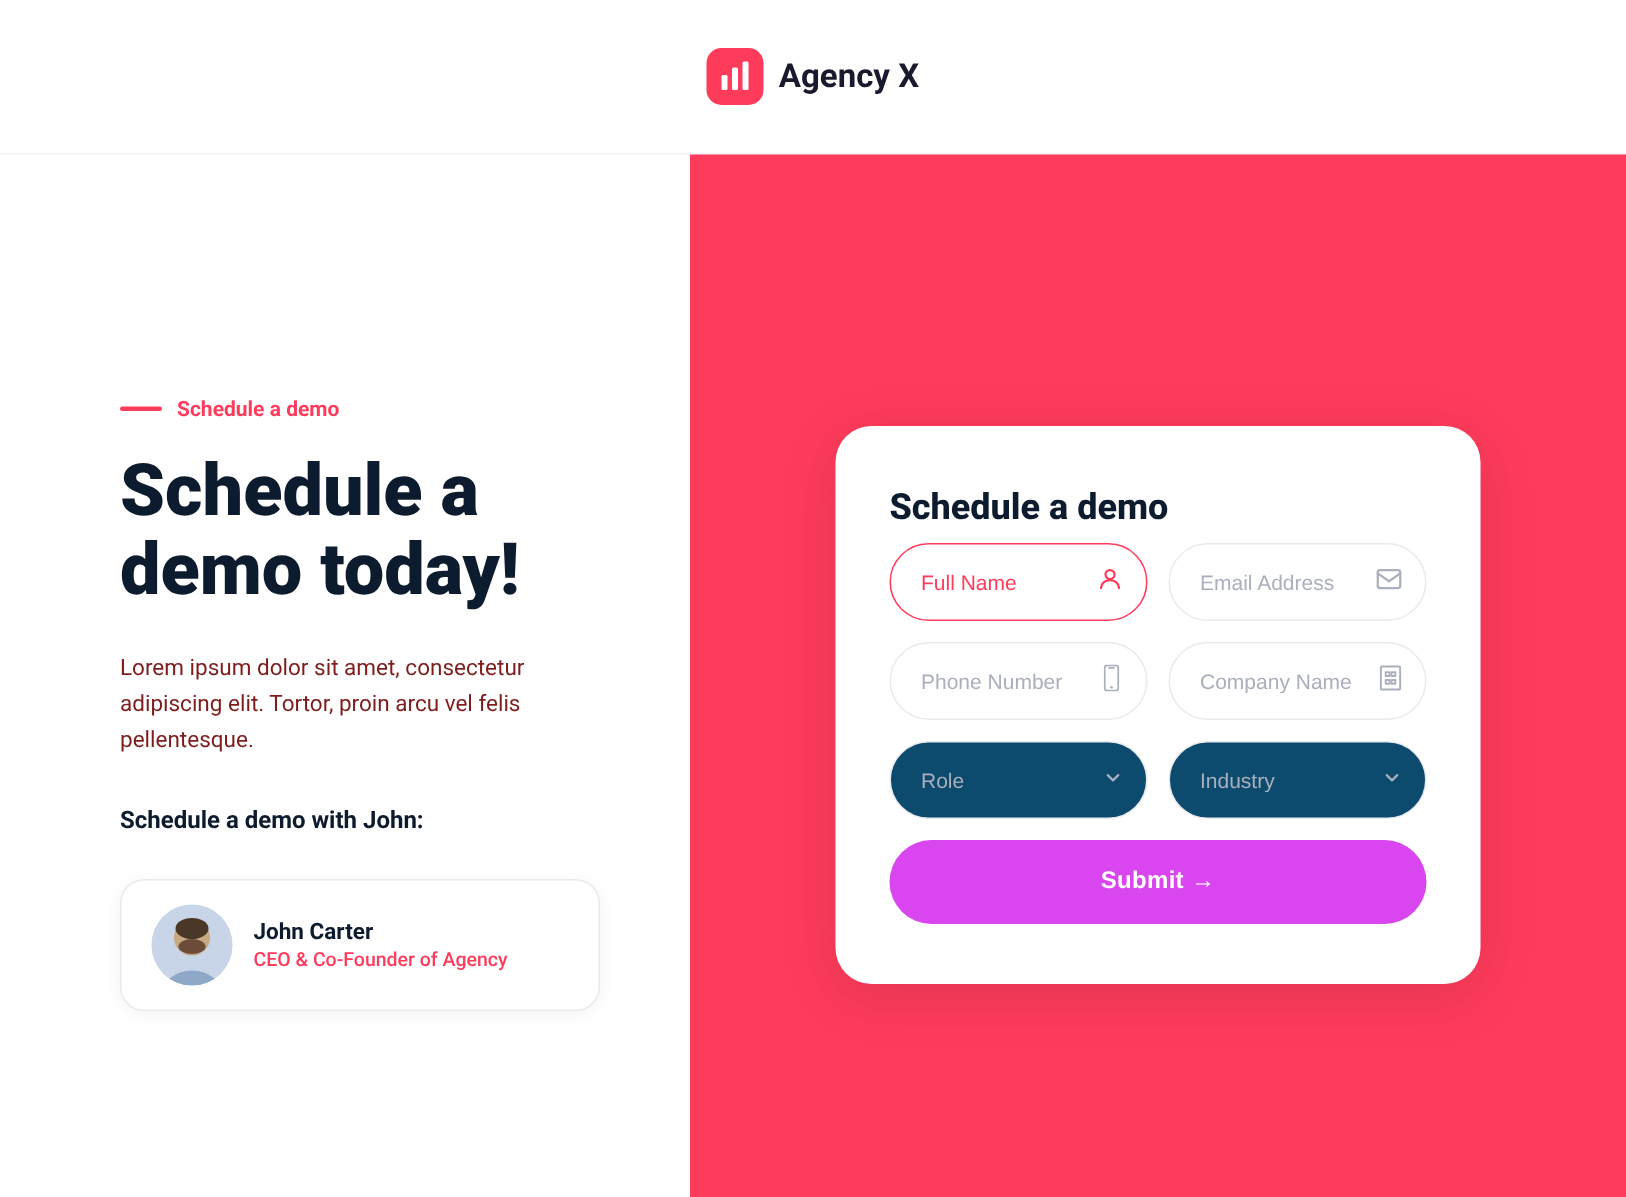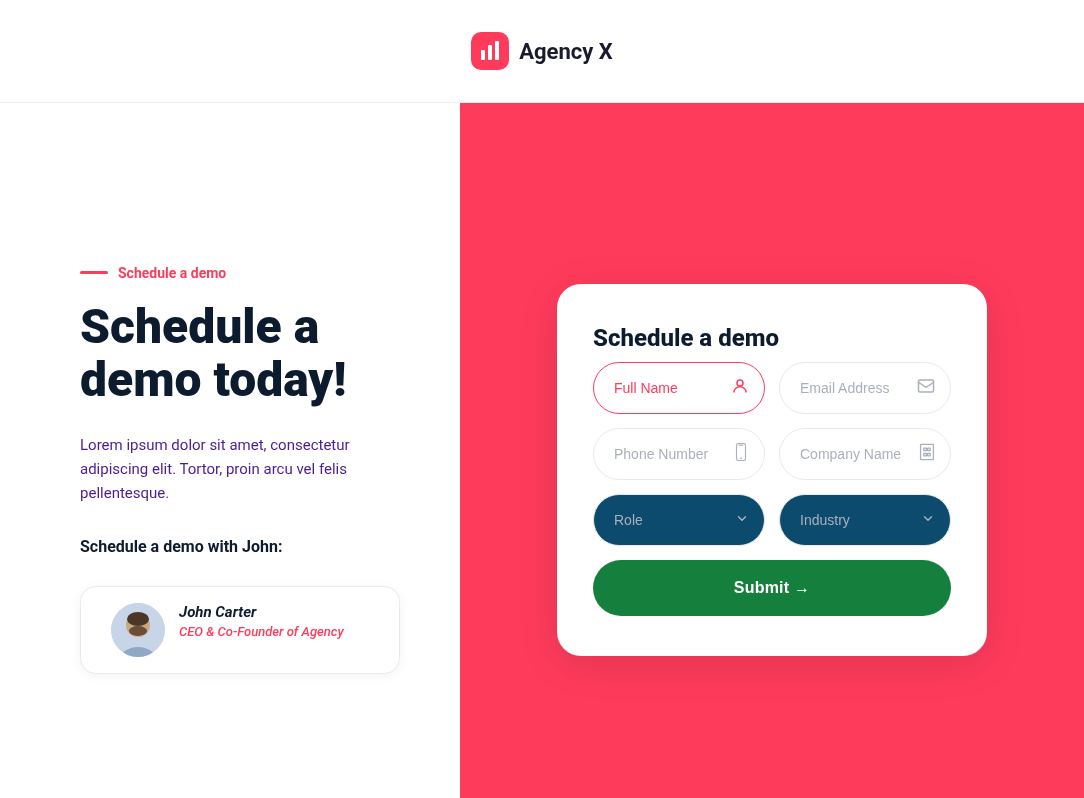--- a/index.html
+++ b/index.html
@@ -78,44 +78,43 @@
     .main-heading {
       font-size: 48px;
       font-weight: 900;
       color: #0d1b2e;
       line-height: 1.1;
       margin-bottom: 27px;
     }
 
     .main-desc {
       font-size: 15px;
-      color: #4c1d95;
+      color: #7f1d1d;
       line-height: 1.6;
       margin-bottom: 32px;
       max-width: 340px;
     }
 
     .demo-with {
       font-size: 16px;
       font-weight: 700;
       color: #0d1b2e;
       margin-bottom: 30px;
     }
 
     .profile-card {
       display: flex;
-      align-items: flex-start;
+      align-items: center;
       gap: 14px;
       background: #fff;
       border: 1px solid #e8eaed;
       border-radius: 16px;
-      padding: 16px 30px;
+      padding: 16px 20px;
       max-width: 320px;
       box-shadow: 0 2px 12px rgba(0,0,0,0.05);
-      font-style: italic;
     }
     .avatar {
       width: 54px;
       height: 54px;
       border-radius: 50%;
       background: #c8d5e8;
       overflow: hidden;
       flex-shrink: 0;
       display: flex;
       align-items: flex-end;
@@ -238,21 +237,21 @@
       right: 16px;
       top: 50%;
       transform: translateY(-50%);
       pointer-events: none;
       color: #aab0bb;
     }
 
     .submit-btn {
       width: 100%;
       height: 56px;
-      background: #15803d;
+      background: #d946ef;
       border: none;
       border-radius: 50px;
       color: #fff;
       font-size: 16px;
       font-weight: 700;
       cursor: pointer;
       display: flex;
       align-items: center;
       justify-content: center;
       gap: 8px;

